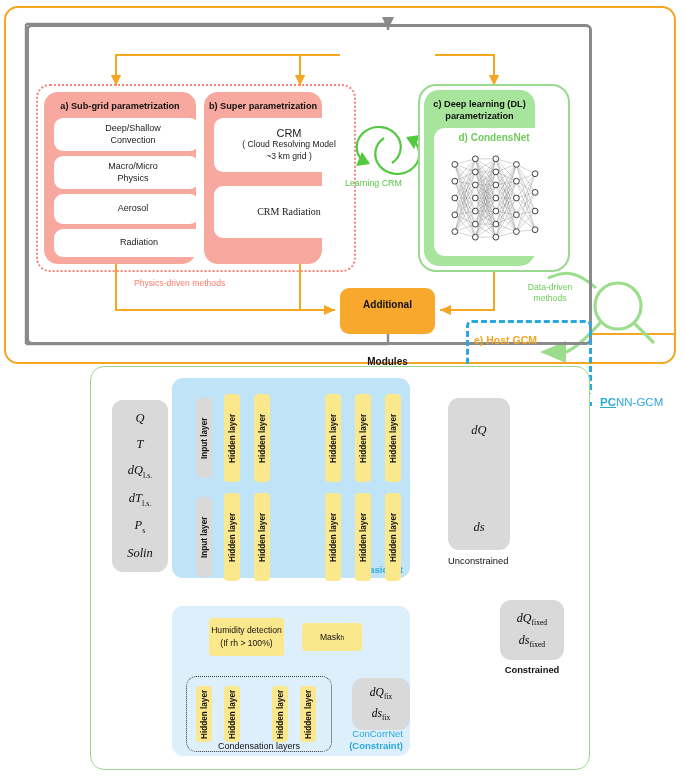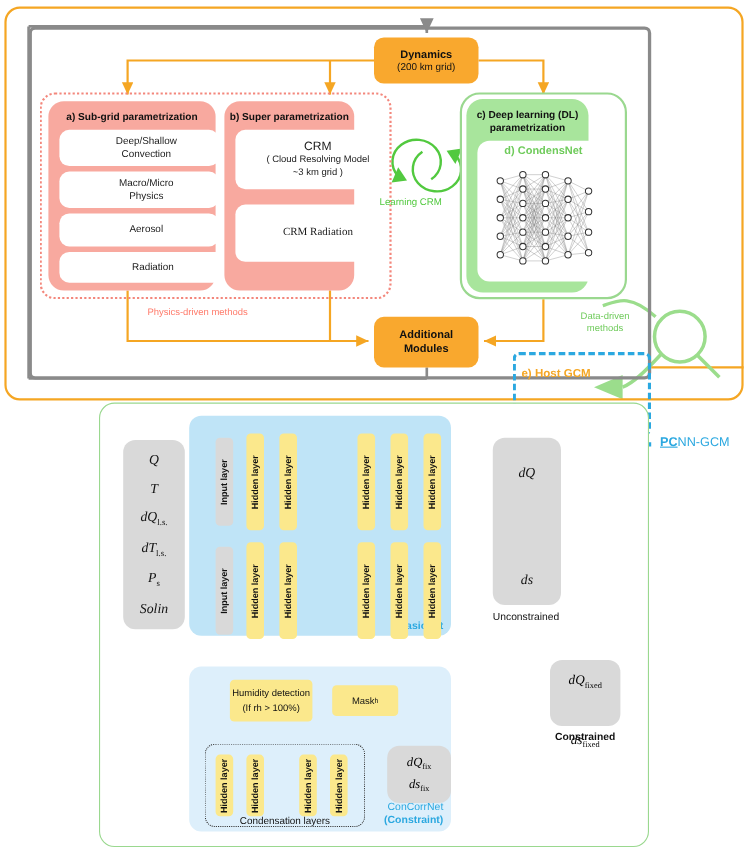--- a/index.html
+++ b/index.html
@@ -28,21 +28,21 @@
   #dlhead{position:absolute;left:0;right:0;top:8px;text-align:center;font-size:9.2px;font-weight:bold;color:#111;line-height:12px;}
   #nnwhite{position:absolute;left:10px;top:38px;width:120px;height:128px;background:#fff;border-radius:11px;}
   #condensnet-label{position:absolute;left:0;right:0;top:4px;text-align:center;font-size:10px;font-weight:bold;color:#6FCB5B;}
 
   
   .orangebox{background:#F9A82E;border-radius:9px;display:flex;flex-direction:column;align-items:center;justify-content:center;text-align:center;color:#111;}
   #dynamics{left:340px;top:34px;width:95px;height:42px;}
   #dynamics .l1{font-size:10px;font-weight:bold;}
   #dynamics .l2{font-size:9px;}
   #addmod{left:340px;top:288px;width:95px;height:46px;}
-  #addmod .l1{font-size:10px;font-weight:bold;line-height:13px;}
+  #addmod .l1{font-size:10px;font-weight:bold;line-height:13px;margin-top:44px;}
 
   .capt{position:absolute;font-size:8.6px;line-height:10.5px;}
   #physdriven{left:134px;top:278px;color:#FF7B6B;}
   #datadriven{left:510px;top:282px;color:#6FCB5B;text-align:center;width:80px;}
 
   #learncrm{left:345px;top:178px;color:#52C93F;font-size:8.8px;font-weight:normal;}
 
   
   #legendbox{left:466px;top:320px;width:126px;height:76px;border:3px dashed #2BA8E0;border-radius:6px;background:transparent;}
   #legend-host{left:474px;top:334px;font-size:10.5px;font-weight:bold;color:#F5A623;}
@@ -65,21 +65,21 @@
   .greybox{background:#D9D9D9;border-radius:11px;}
   #inputs{left:112px;top:400px;width:56px;height:172px;display:flex;flex-direction:column;align-items:center;justify-content:space-evenly;}
   #inputs span{font-family:"Liberation Serif", serif;font-size:12.5px;font-style:italic;color:#111;}
   #inputs span sub{font-style:normal;font-size:8px;}
   #inputs span i{font-style:italic;}
 
   #outbox{left:448px;top:398px;width:62px;height:152px;}
   .outlbl{position:absolute;left:0;width:100%;text-align:center;font-family:"Liberation Serif", serif;font-size:12.5px;color:#111;}
 
   #fixedbox{left:500px;top:600px;width:64px;height:60px;display:flex;flex-direction:column;align-items:center;justify-content:center;gap:5px;}
-  #fixedbox span{font-family:"Liberation Serif", serif;font-size:12px;margin-top:32px;}
+  #fixedbox span{font-family:"Liberation Serif", serif;font-size:12px;}
   #fixedbox sub{font-size:7.6px;}
 
   #unconstrained{left:448px;top:555px;width:100px;font-size:9.4px;color:#111;}
   #constrained{left:500px;top:664px;width:64px;text-align:center;font-size:9.4px;font-weight:bold;color:#111;}
 
   #dqfix{left:352px;top:678px;width:58px;height:52px;display:flex;flex-direction:column;align-items:center;justify-content:center;gap:5px;}
   #dqfix span{font-family:"Liberation Serif", serif;font-size:11.5px;}
   #dqfix sub{font-size:7.4px;}
 
   
@@ -253,24 +253,20 @@
       <circle cx="360" cy="485" r="7.5" fill="#fff" stroke="#666" stroke-width="1.4"></circle>
       <line x1="354.5" y1="485" x2="365.5" y2="485" stroke="#666" stroke-width="1.4"></line>
       <line x1="360" y1="479.5" x2="360" y2="490.5" stroke="#666" stroke-width="1.4"></line>
     </g>
   </svg>
 
   <div class="abs" id="outer-orange"></div>
   <div class="abs" id="inner-gray"></div>
   <div class="abs" id="physics-dotted"></div>
 
-  <div class="abs orangebox" id="dynamics">
-    <div class="l1">Dynamics</div>
-    <div class="l2">(200 km grid)</div>
-  </div>
 
   <div class="abs orangebox" id="addmod">
     <div class="l1">Additional</div>
     <div class="l1">Modules</div>
   </div>
 
   <div class="abs pinkbox" id="subgrid">
     <div class="boxhead">a) Sub-grid parametrization</div>
     <div class="whitechip" style="left:10px;top:26px;width:132px;height:33px;white-space:pre-line;">Deep/Shallow
 Convection</div>

